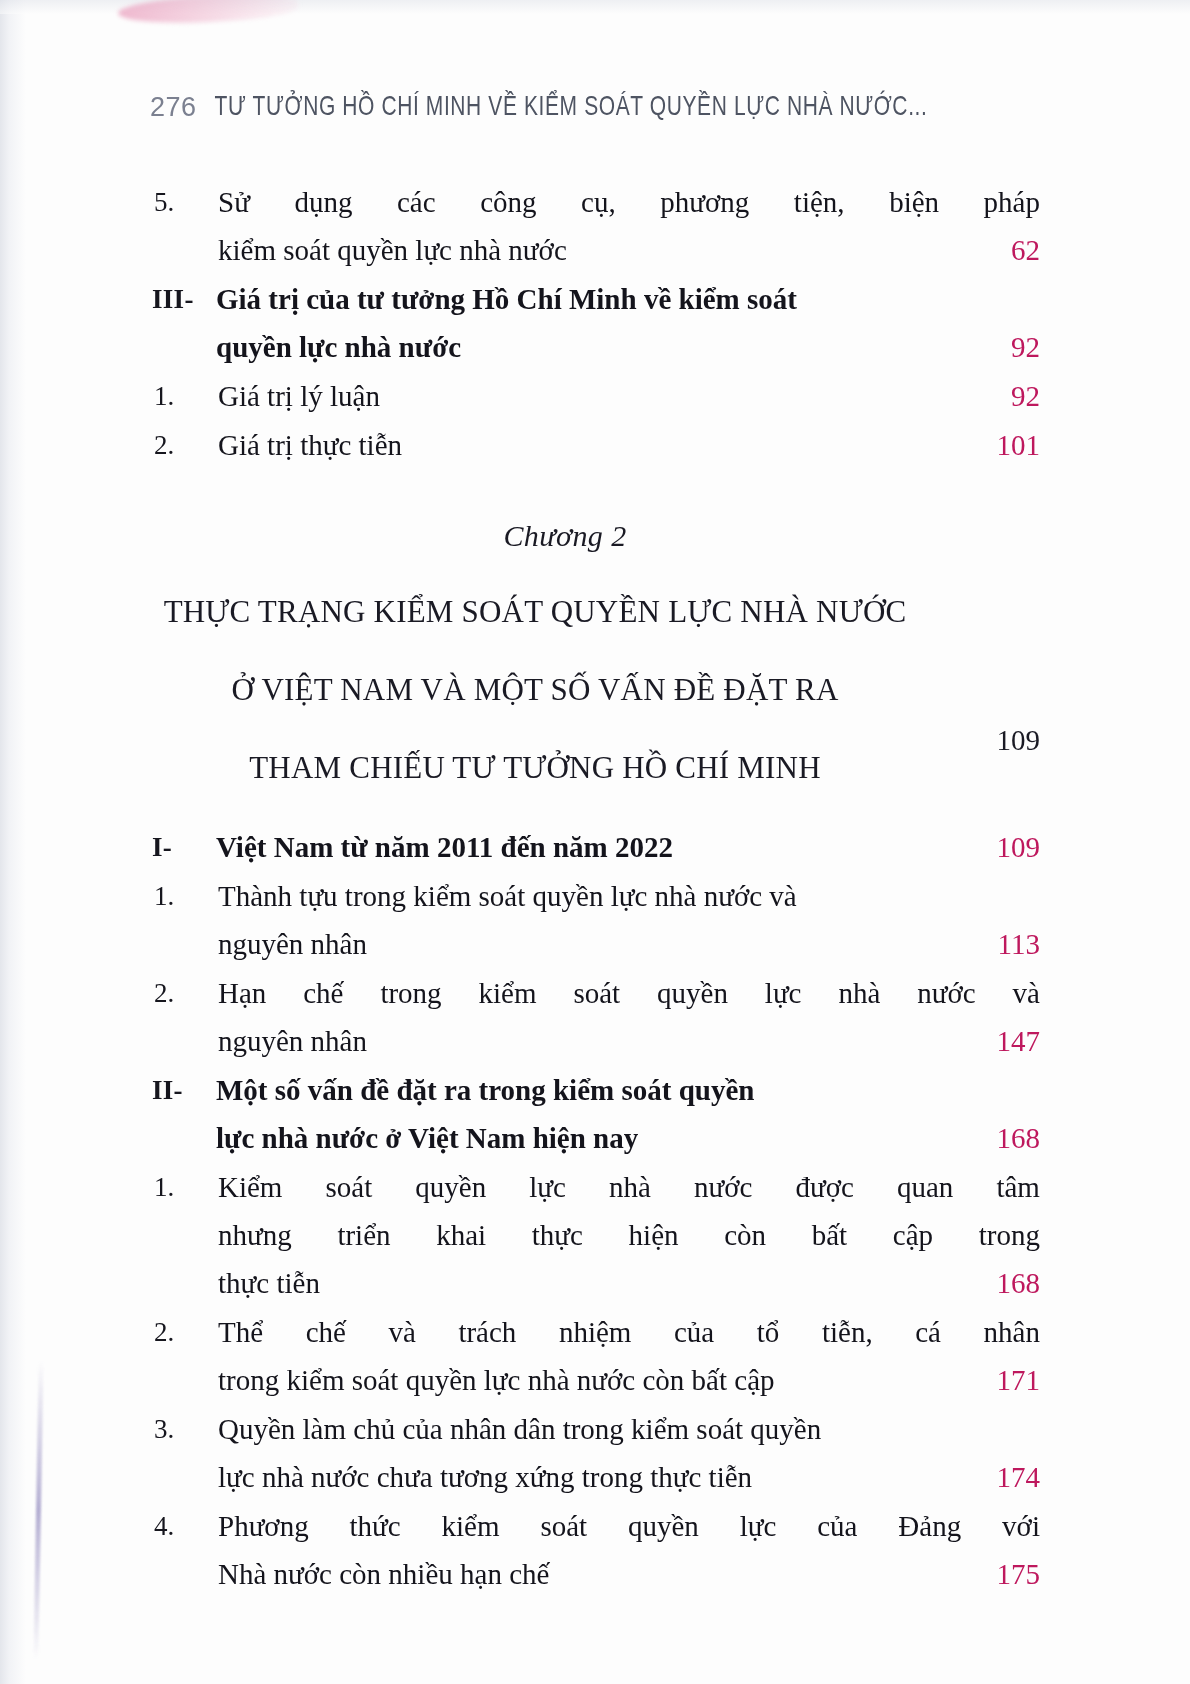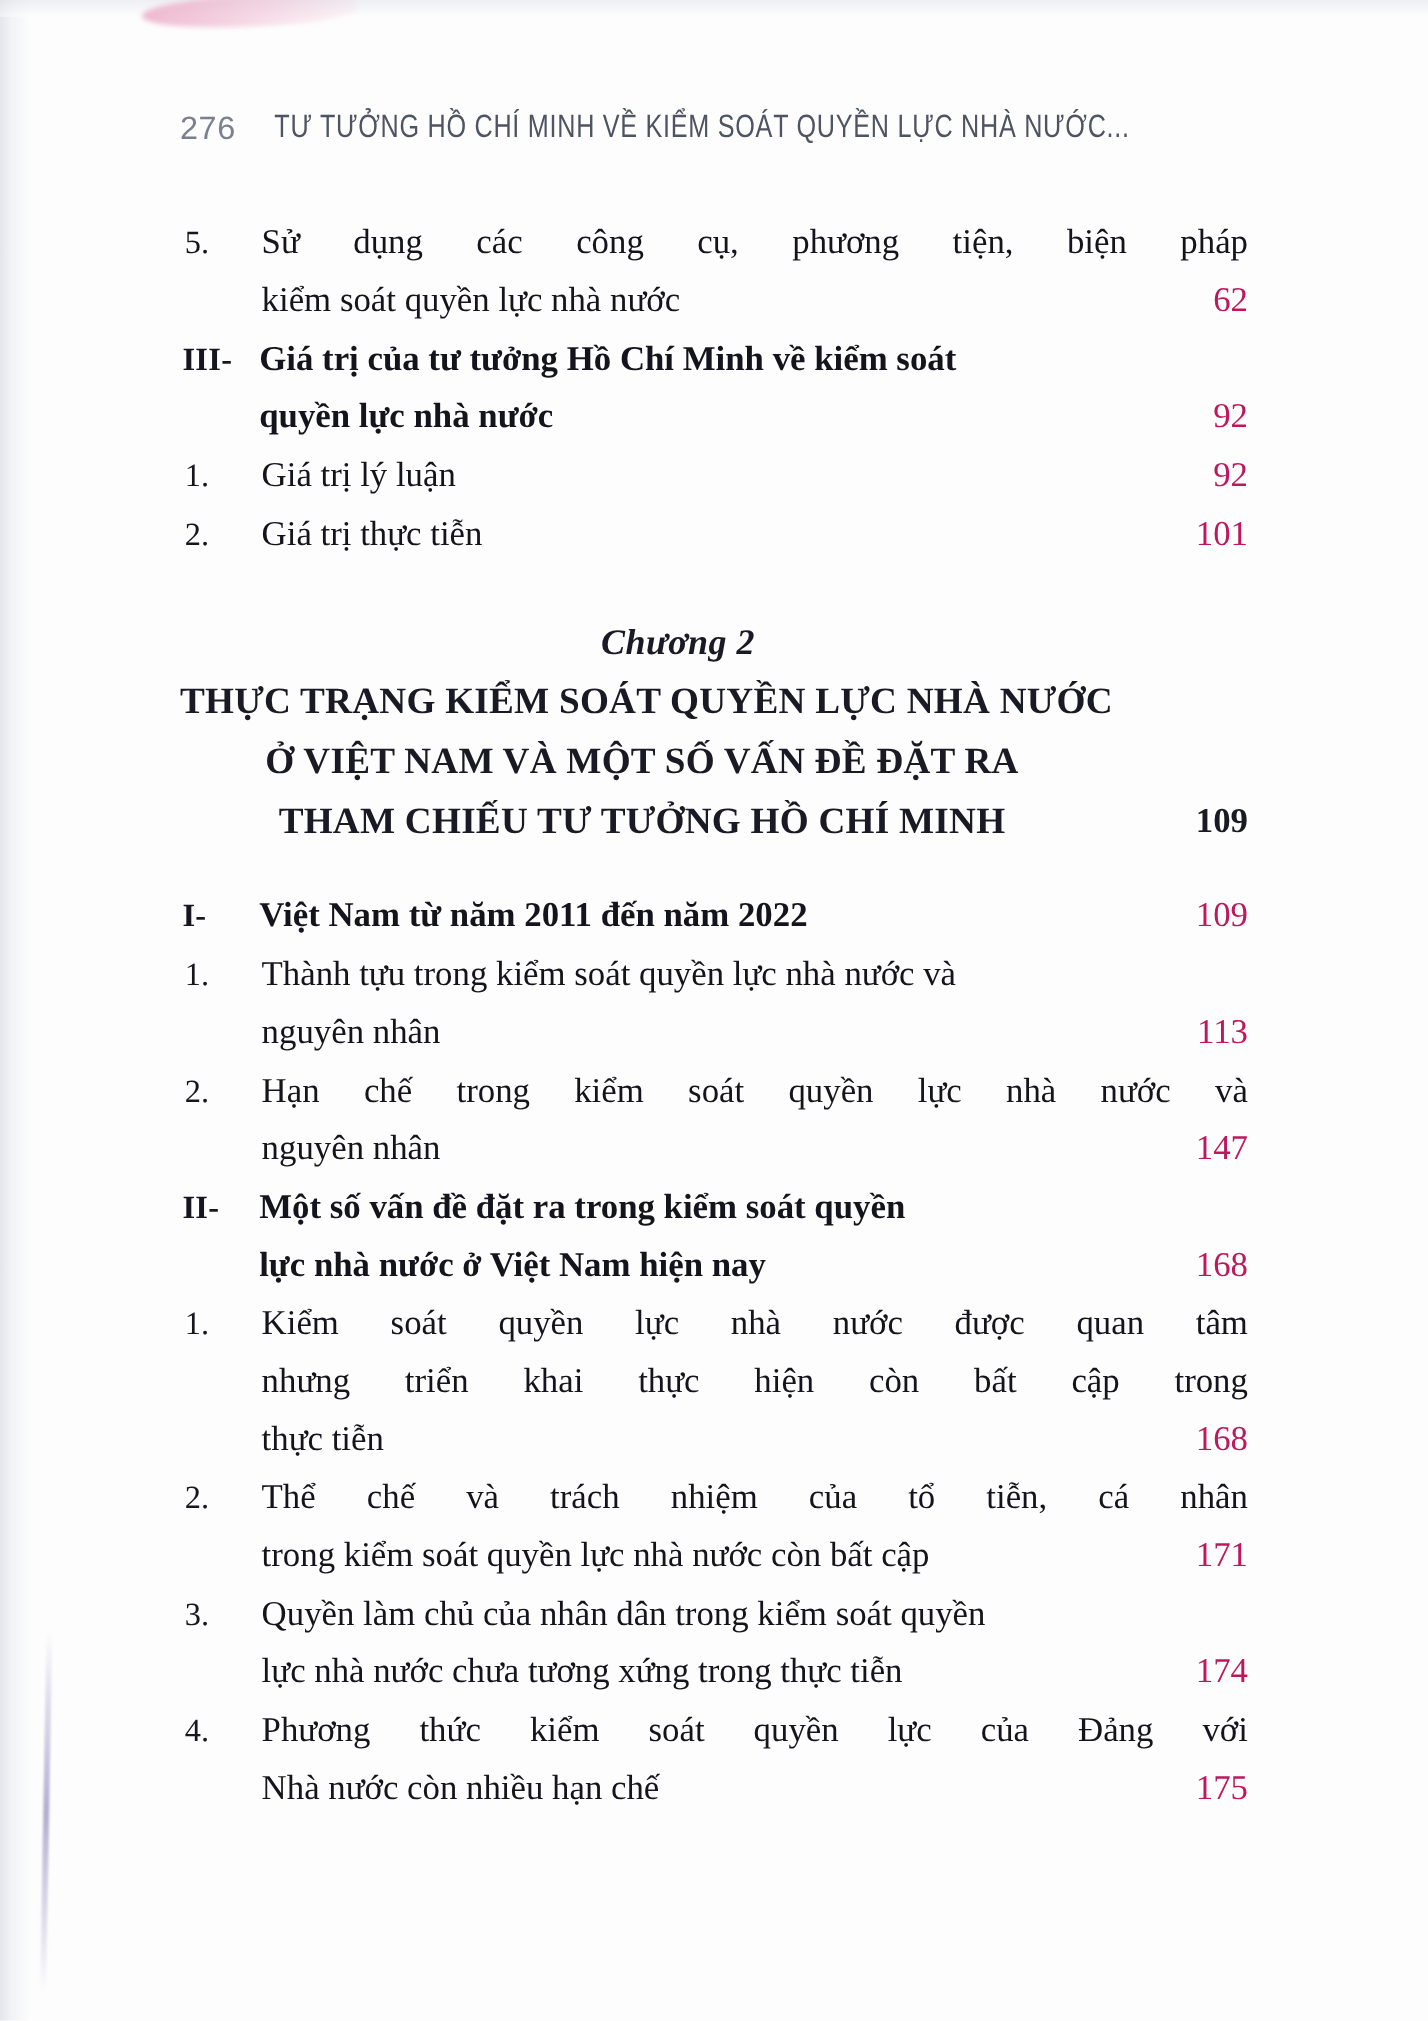--- a/index.html
+++ b/index.html
@@ -55,21 +55,21 @@
     pointer-events: none;
   }
 
   
   .running-head {
     position: absolute;
     left: 150px;
     top: 92px;
     display: flex;
     align-items: baseline;
-    gap: 32px;
+    gap: 18px;
     color: #5c6270;
     font-family: "Liberation Sans", "DejaVu Sans", sans-serif;
   }
   .folio {
     font-size: 27px;
     letter-spacing: .5px;
     color: #7b8090;
   }
   .head-title {
     font-size: 21px;
@@ -133,36 +133,36 @@
     text-align: right;
     font-size: 29px;
     line-height: 48px;
     color: #be185d;
   }
 
   
   .chapter {
     margin-top: 44px;
     margin-bottom: 30px;
-    font-weight: bold;
   }
   .chapter-label {
     text-align: center;
     font-style: italic;
     font-size: 30px;
     line-height: 46px;
     letter-spacing: .4px;
     padding-right: 60px;
   }
   .chapter-title-line {
     text-align: center;
     font-size: 31px;
     line-height: 50px;
     letter-spacing: .2px;
     white-space: nowrap;
+    margin-top: 28px;
   }
   .chapter-title-wrap {
     display: flex;
     align-items: flex-start;
   }
   .chapter-title-wrap .ct-text {
     flex: 1 1 auto;
     text-align: center;
   }
   .chapter-title-wrap .ct-page {

